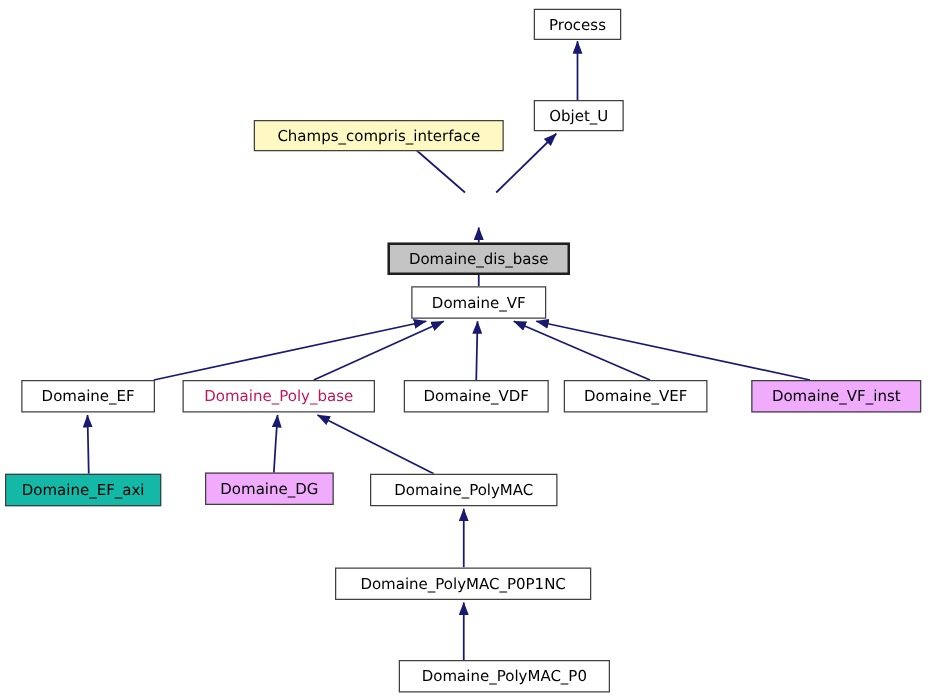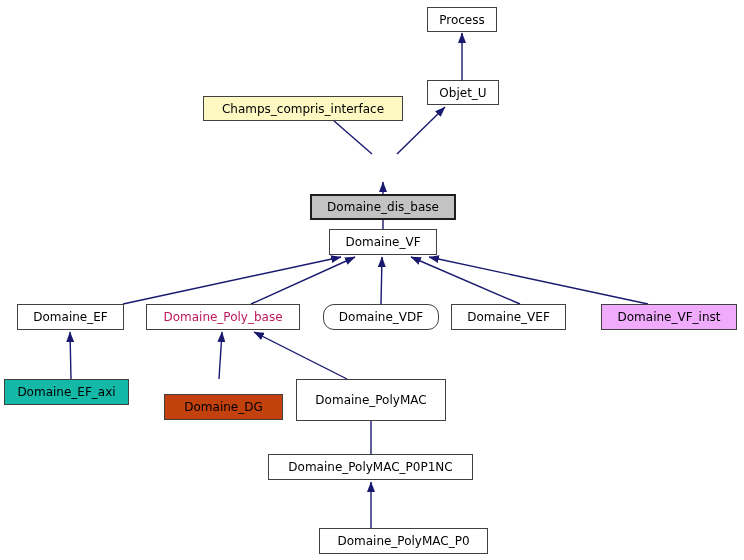--- a/index.html
+++ b/index.html
@@ -65,21 +65,21 @@
       <line x1="371" y1="528" x2="371" y2="482" stroke="#191970" stroke-width="1.4" marker-end="url(#arrowhead)"></line>
     </svg>
 
 <div class="node" style="left: 427px; top: 7px; width: 70px; height: 25px; background: rgb(255, 255, 255); border-color: rgb(64, 64, 64); color: rgb(0, 0, 0);">Process</div>
     <div class="node" style="left: 427px; top: 80px; width: 72px; height: 25px; background: rgb(255, 255, 255); border-color: rgb(64, 64, 64); color: rgb(0, 0, 0);">Objet_U</div>
     <div class="node" style="left: 203px; top: 96px; width: 200px; height: 25px; background: #fef9c3; border-color: rgb(64, 64, 64); color: rgb(0, 0, 0);">Champs_compris_interface</div>
     <div class="node highlighted" style="left: 310px; top: 154px; width: 146px; height: 26px; background: rgb(195, 195, 195); border-color: rgb(31, 31, 31); color: rgb(0, 0, 0); margin-top: 40px;">Domaine_dis_base</div>
     <div class="node" style="left: 329px; top: 229px; width: 108px; height: 26px; background: rgb(255, 255, 255); border-color: rgb(64, 64, 64); color: rgb(0, 0, 0);">Domaine_VF</div>
     <div class="node" style="left: 17px; top: 304px; width: 107px; height: 26px; background: rgb(255, 255, 255); border-color: rgb(64, 64, 64); color: rgb(0, 0, 0);">Domaine_EF</div>
     <div class="node" style="left: 146px; top: 304px; width: 154px; height: 26px; background: rgb(255, 255, 255); border-color: rgb(64, 64, 64); color: #be185d;">Domaine_Poly_base</div>
-    <div class="node" style="left: 323px; top: 304px; width: 116px; height: 26px; background: rgb(255, 255, 255); border-color: rgb(64, 64, 64); color: rgb(0, 0, 0); border-radius: 11px;">Domaine_VDF</div>
+    <div class="node" style="left: 323px; top: 304px; width: 116px; height: 26px; background: rgb(255, 255, 255); border-color: rgb(64, 64, 64); color: rgb(0, 0, 0);">Domaine_VDF</div>
     <div class="node" style="left: 451px; top: 304px; width: 115px; height: 26px; background: rgb(255, 255, 255); border-color: rgb(64, 64, 64); color: rgb(0, 0, 0);">Domaine_VEF</div>
     <div class="node" style="left: 601px; top: 304px; width: 136px; height: 26px; background: #f0abfc; border-color: rgb(64, 64, 64); color: rgb(0, 0, 0);">Domaine_VF_inst</div>
     <div class="node" style="left: 4px; top: 379px; width: 125px; height: 26px; background: #14b8a6; border-color: rgb(64, 64, 64); color: rgb(0, 0, 0); text-align: right;">Domaine_EF_axi</div>
-    <div class="node" style="left: 164px; top: 394px; width: 119px; height: 26px; background: #c2410c; border-color: rgb(64, 64, 64); color: rgb(0, 0, 0);">Domaine_DG</div>
-    <div class="node" style="left: 296px; top: 379px; width: 150px; height: 42px; background: rgb(255, 255, 255); border-color: rgb(64, 64, 64); color: rgb(0, 0, 0);">Domaine_PolyMAC</div>
+    <div class="node" style="left: 164px; top: 378px; width: 103px; height: 26px; background: #f0abfc; border-color: rgb(64, 64, 64); color: rgb(0, 0, 0);">Domaine_DG</div>
+    <div class="node" style="left: 296px; top: 379px; width: 150px; height: 26px; background: rgb(255, 255, 255); border-color: rgb(64, 64, 64); color: rgb(0, 0, 0);">Domaine_PolyMAC</div>
     <div class="node" style="left: 268px; top: 454px; width: 205px; height: 26px; background: rgb(255, 255, 255); border-color: rgb(64, 64, 64); color: rgb(0, 0, 0); text-align: center;">Domaine_PolyMAC_P0P1NC</div>
     <div class="node" style="left: 287px; top: 528px; width: 169px; height: 26px; background: rgb(255, 255, 255); border-color: rgb(64, 64, 64); color: rgb(0, 0, 0); margin-left: 32px;">Domaine_PolyMAC_P0</div>
   </div>
 
 </body></html>

